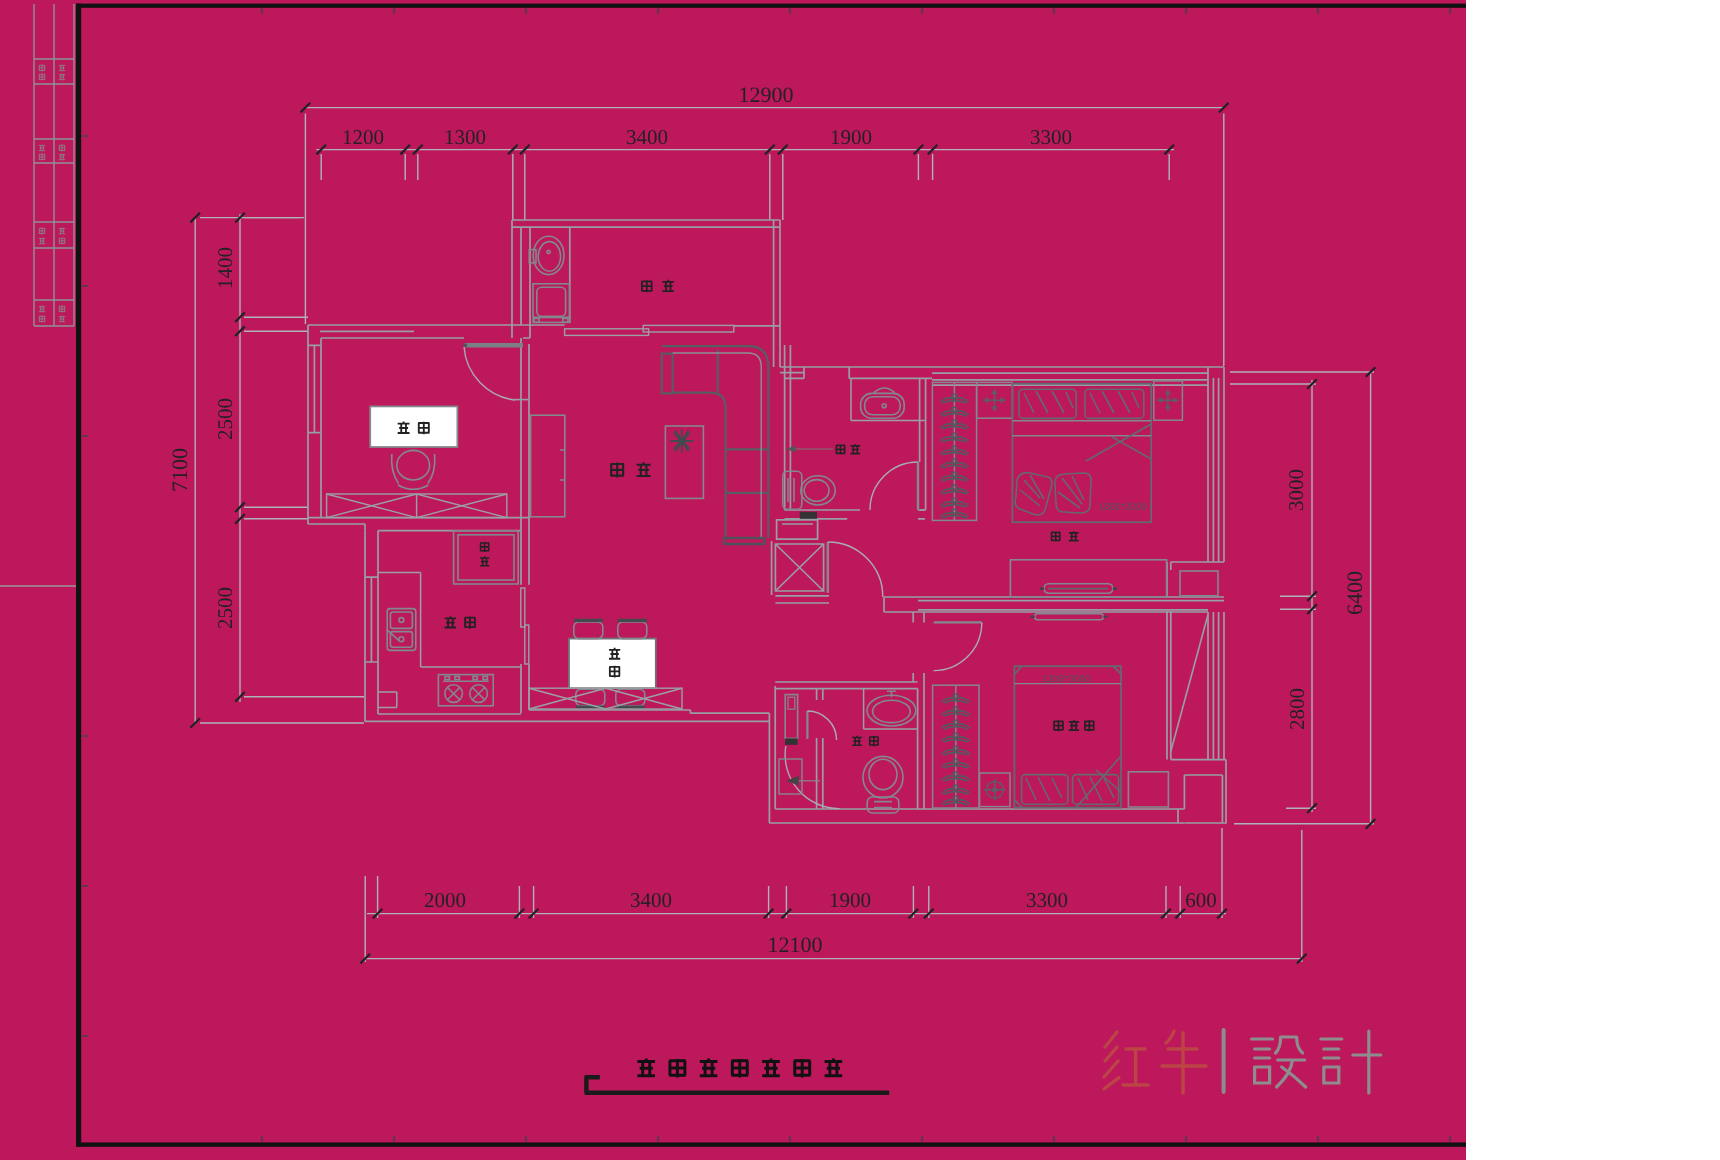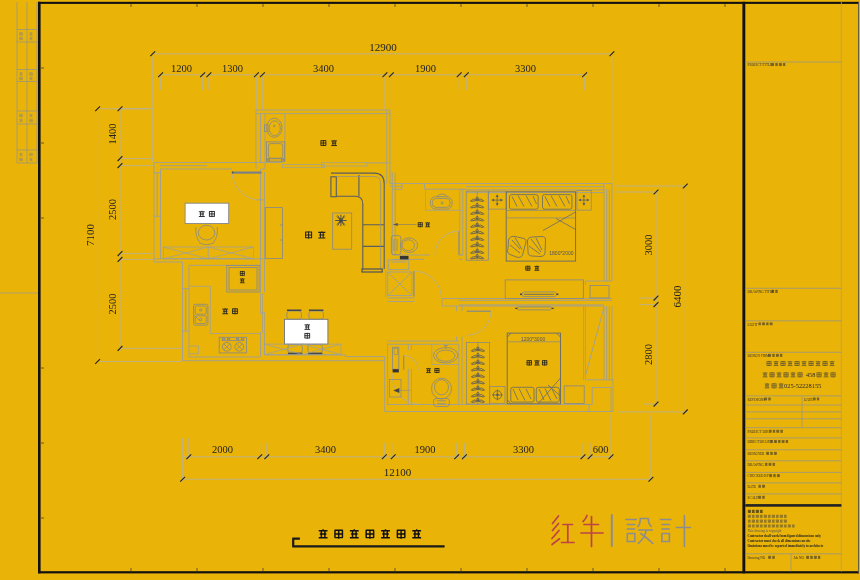--- a/index.html
+++ b/index.html
@@ -1,16 +1,16 @@
 <!DOCTYPE html>
 <html><head>
 <meta charset="utf-8">
 <style>
   html,body{margin:0;padding:0;background:#fff;}
-  #sheet{position:relative;width:860px;height:580px;background:#eab308;overflow:hidden;
+  #sheet{position:relative;width:733px;height:580px;background:#be185d;overflow:hidden;
          font-family:"Liberation Sans",sans-serif;}
   svg{position:absolute;left:0;top:0;}
   text{font-family:"Liberation Serif",serif;}
   .lab{font-family:"Liberation Sans",sans-serif;}
 </style>
 </head>
 <body>
 <div id="sheet">
 <svg width="860" height="580" viewBox="0 0 860 580">
 <defs>

